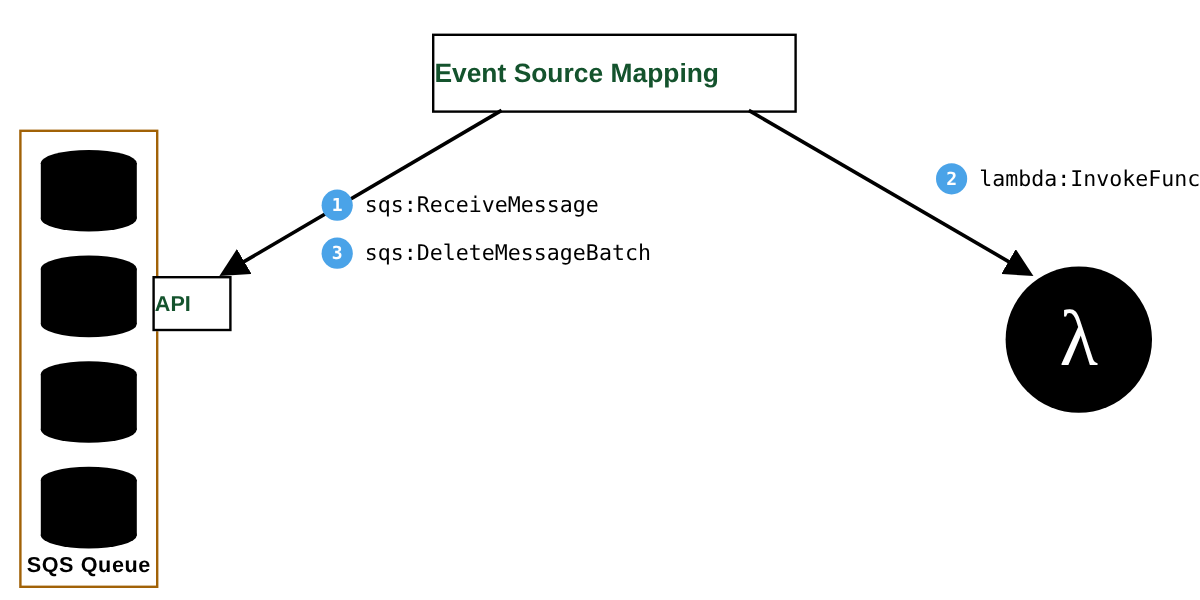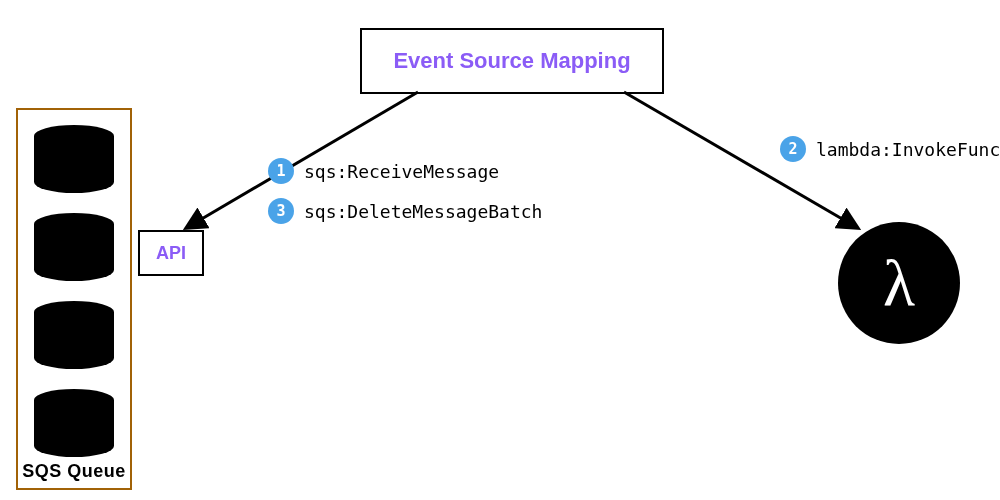--- a/index.html
+++ b/index.html
@@ -15,30 +15,30 @@
     position: relative;
     width: 1000px;
     height: 500px;
   }
   .node-box {
     position: absolute;
     border: 2px solid #000;
     background: #fff;
     display: flex;
     align-items: center;
-    justify-content: center;
+    justify-content: flex-start;
     font-weight: 700;
-    color: #8b5cf6;
+    color: #14532d;
   }
   .esm-box {
     left: 360px; top: 28px; width: 300px; height: 62px;
     font-size: 22px;
   }
   .api-box {
-    left: 138px; top: 230px; width: 62px; height: 42px;
+    left: 127px; top: 230px; width: 62px; height: 42px;
     font-size: 18px; font-weight: 700;
   }
   .sqs-outer {
     position: absolute;
     left: 16px; top: 108px; width: 112px; height: 378px;
     border: 2px solid #a16207;
     background: #fff;
   }
   .sqs-stack {
     position: absolute;

